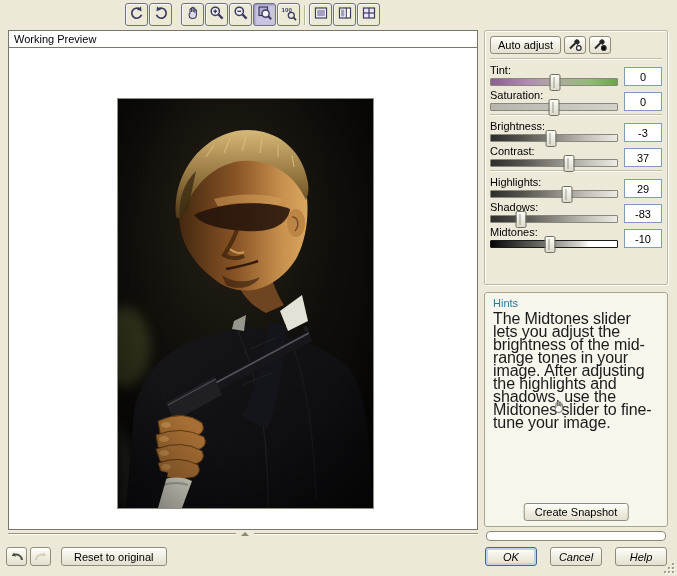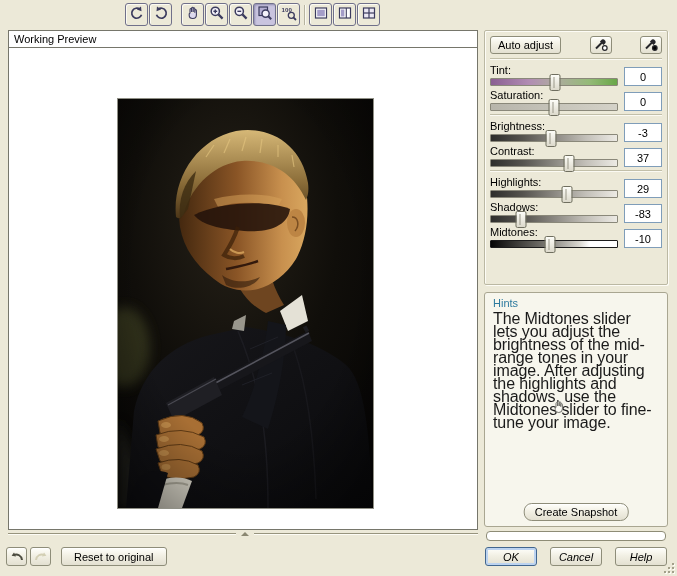--- a/index.html
+++ b/index.html
@@ -43,21 +43,21 @@
 
   
   .footer-left{position:absolute;left:6px;top:547px;display:flex;align-items:center;}
   .footer-left .icon-btn{margin-right:3px;}
   .footer-left .reset{margin-left:7px;padding:0 12px;}
 
   
   .sliders-box{position:absolute;left:484px;top:30px;width:184px;height:255px;box-sizing:border-box;
                border:1px solid #bbb8a3;border-radius:2px;box-shadow:inset 1px 1px 0 #fdfcf6,1px 1px 0 #fdfcf6;
                padding:5px 5px 3px;background:#ece9d8;}
-  .auto-row{display:flex;gap:3px;margin-bottom:4px;align-items:center;justify-content:space-between;}
+  .auto-row{display:flex;gap:3px;margin-bottom:4px;align-items:center;}
   .auto-row .btn{height:18px;padding:0 7px;}
   .dropper{width:22px;height:18px;padding:0;}
   .etched{border-top:1px solid #c2bfa9;border-bottom:1px solid #fbfaf3;margin:3px 0;}
 
   .srow{display:flex;margin-bottom:2px;}
   .sleft{flex:1;min-width:0;}
   .slabel{font-size:11px;line-height:12px;margin:1px 0 2px;}
   .strack{position:relative;height:6px;border:1px solid #8a887a;border-radius:1px;background:#c9c7bd;}
   .strack.temperature{background:linear-gradient(to right,#b06820,#dd9a4c 28%,#b3ab97 48%,#8ea4cc 72%,#6d8ec9);}
   .strack.tint{background:linear-gradient(to right,#8a5f92,#b18cb3 30%,#afaaa1 50%,#94ba78 78%,#69a748);}
@@ -69,21 +69,21 @@
   .sthumb::after{content:"";position:absolute;left:3px;top:2px;bottom:2px;width:1px;background:#9a988a;}
   .sval{width:36px;height:17px;margin-left:6px;border:1px solid #7f9db9;background:#fff;
         display:flex;align-items:center;justify-content:center;align-self:flex-end;font-size:11px;cursor:text;}
 
   
   .hints-box{position:absolute;left:484px;top:292px;width:184px;height:235px;box-sizing:border-box;
              background:#f7f6ed;border:1px solid #a9a691;border-radius:3px;padding:3px 8px;}
   .hints-title{color:#2d7a9e;font-size:11px;margin:1px 0 3px;}
   .hints-text{font-size:16px;line-height:13px;color:#1a1a1a;letter-spacing:-0.1px;}
   .hand-cursor{position:absolute;left:66px;top:106px;width:16px;height:16px;}
-  .snapshot{position:absolute;bottom:5px;left:50%;transform:translateX(-50%);height:18px;white-space:nowrap;border-radius:8px;}
+  .snapshot{position:absolute;bottom:5px;left:50%;transform:translateX(-50%);height:18px;white-space:nowrap;}
 
   
   .progress{position:absolute;left:486px;top:531px;width:180px;height:10px;box-sizing:border-box;
             background:#fff;border:1px solid #8e8c76;border-radius:4px;}
   .dialog-buttons{position:absolute;left:485px;top:547px;width:182px;display:flex;justify-content:space-between;}
   .dialog-buttons .btn{width:52px;padding:0;font-style:italic;}
 
   .resize-grip{position:absolute;right:1px;bottom:1px;width:13px;height:13px;}
 </style>
 </head>

